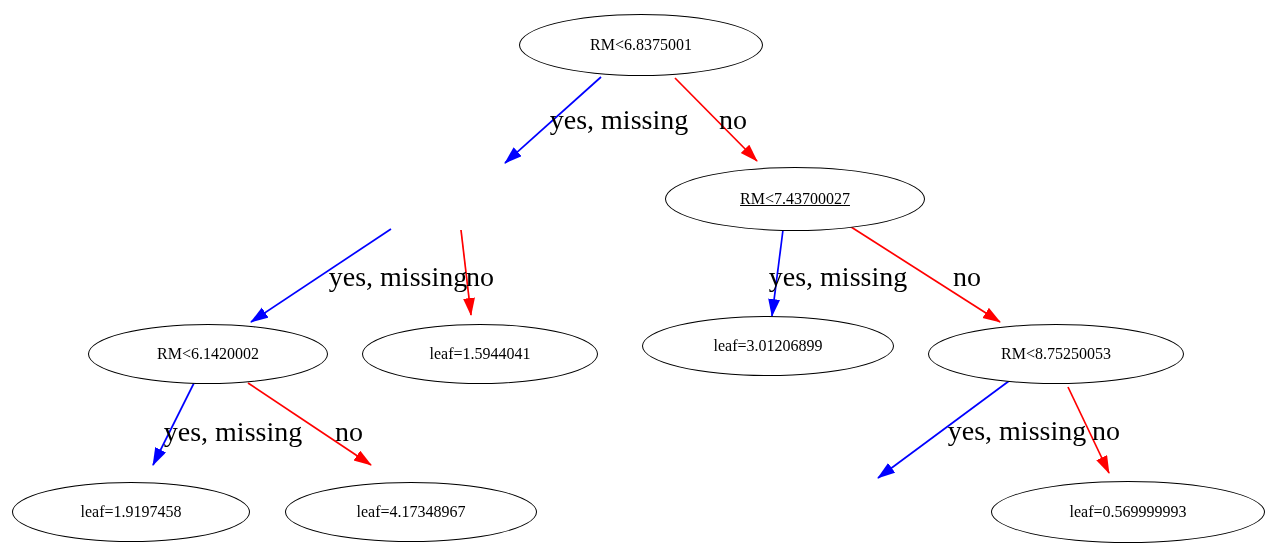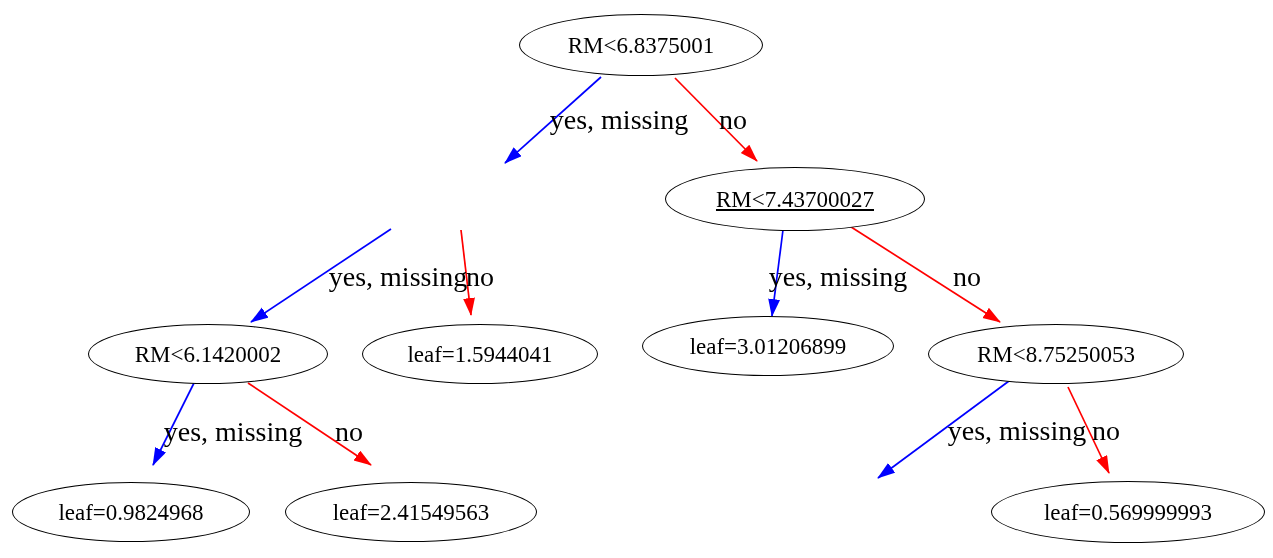--- a/index.html
+++ b/index.html
@@ -24,21 +24,21 @@
     height: 558px;
   }
   .node {
     position: absolute;
     border: 1.5px solid #000000;
     border-radius: 50%;
     background: #ffffff;
     display: flex;
     align-items: center;
     justify-content: center;
-    font-size: 23px;
+    font-size: 16px;
     line-height: 1;
     white-space: nowrap;
     box-sizing: border-box;
   }
   .edge-label {
     position: absolute;
     transform: translate(-50%, -50%);
     font-size: 28px;
     line-height: 1;
     white-space: nowrap;
@@ -77,22 +77,22 @@
 
   <div class="node" style="left:519px; top:14px; width:244px; height:62px;">RM&lt;6.8375001</div>
 
   <div class="node" style="left:665px; top:167px; width:260px; height:64px;text-decoration:underline;">RM&lt;7.43700027</div>
 
   <div class="node" style="left:88px; top:324px; width:240px; height:60px;">RM&lt;6.1420002</div>
   <div class="node" style="left:362px; top:324px; width:236px; height:60px;">leaf=1.5944041</div>
   <div class="node" style="left:642px; top:316px; width:252px; height:60px;">leaf=3.01206899</div>
   <div class="node" style="left:928px; top:324px; width:256px; height:60px;">RM&lt;8.75250053</div>
 
-  <div class="node" style="left:12px; top:482px; width:238px; height:60px;">leaf=0.9824968</div>
-  <div class="node" style="left:285px; top:482px; width:252px; height:60px;">leaf=2.41549563</div>
+  <div class="node" style="left:12px; top:482px; width:238px; height:60px;">leaf=1.9197458</div>
+  <div class="node" style="left:285px; top:482px; width:252px; height:60px;">leaf=4.17348967</div>
   <div class="node" style="left:991px; top:481px; width:274px; height:62px;">leaf=0.569999993</div>
 
   <div class="edge-label" style="left:619px; top:120px;">yes, missing</div>
   <div class="edge-label" style="left:733px; top:120px;">no</div>
 
   <div class="edge-label" style="left:398px; top:277px;">yes, missing</div>
   <div class="edge-label" style="left:480px; top:277px;">no</div>
 
   <div class="edge-label" style="left:838px; top:277px;">yes, missing</div>
   <div class="edge-label" style="left:967px; top:277px;">no</div>

